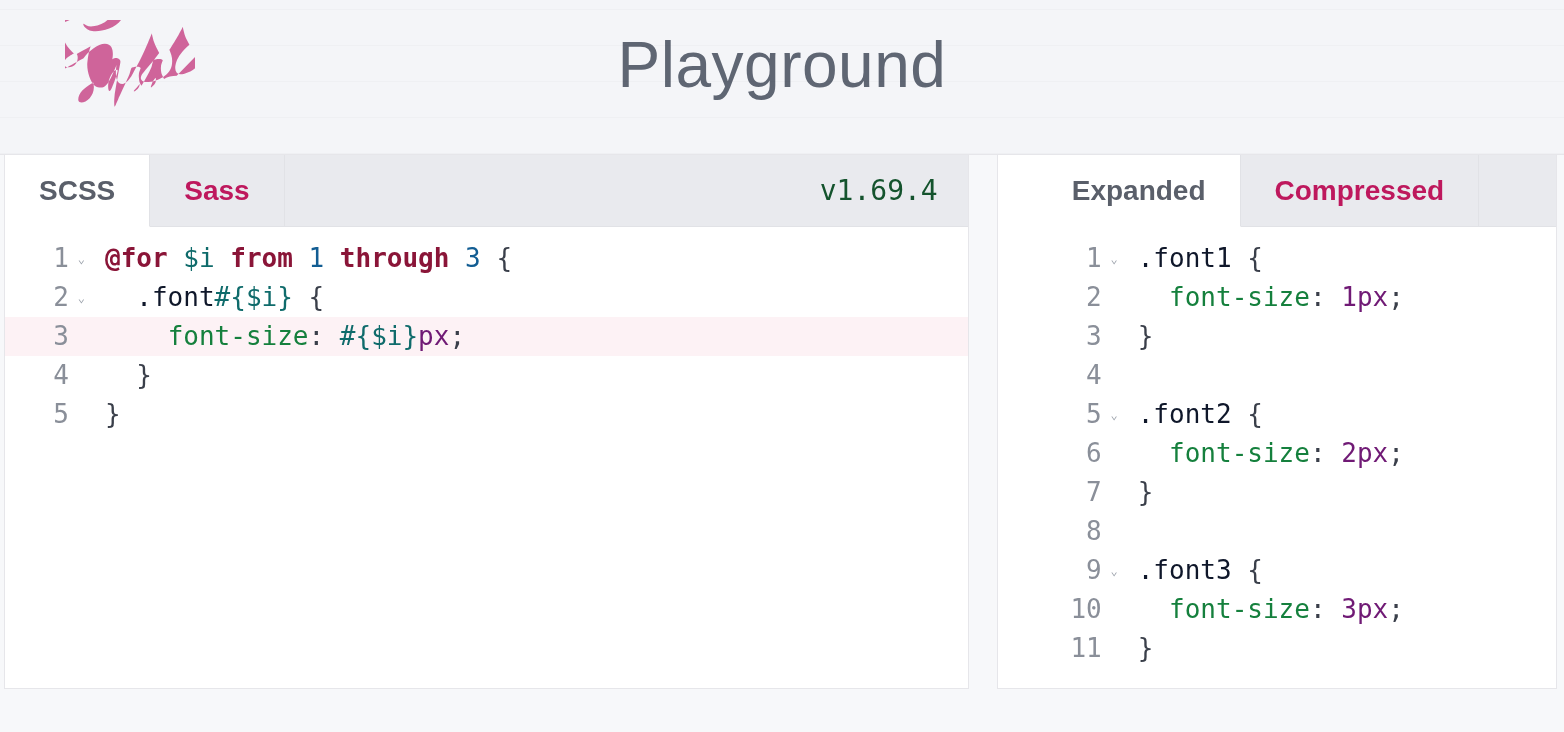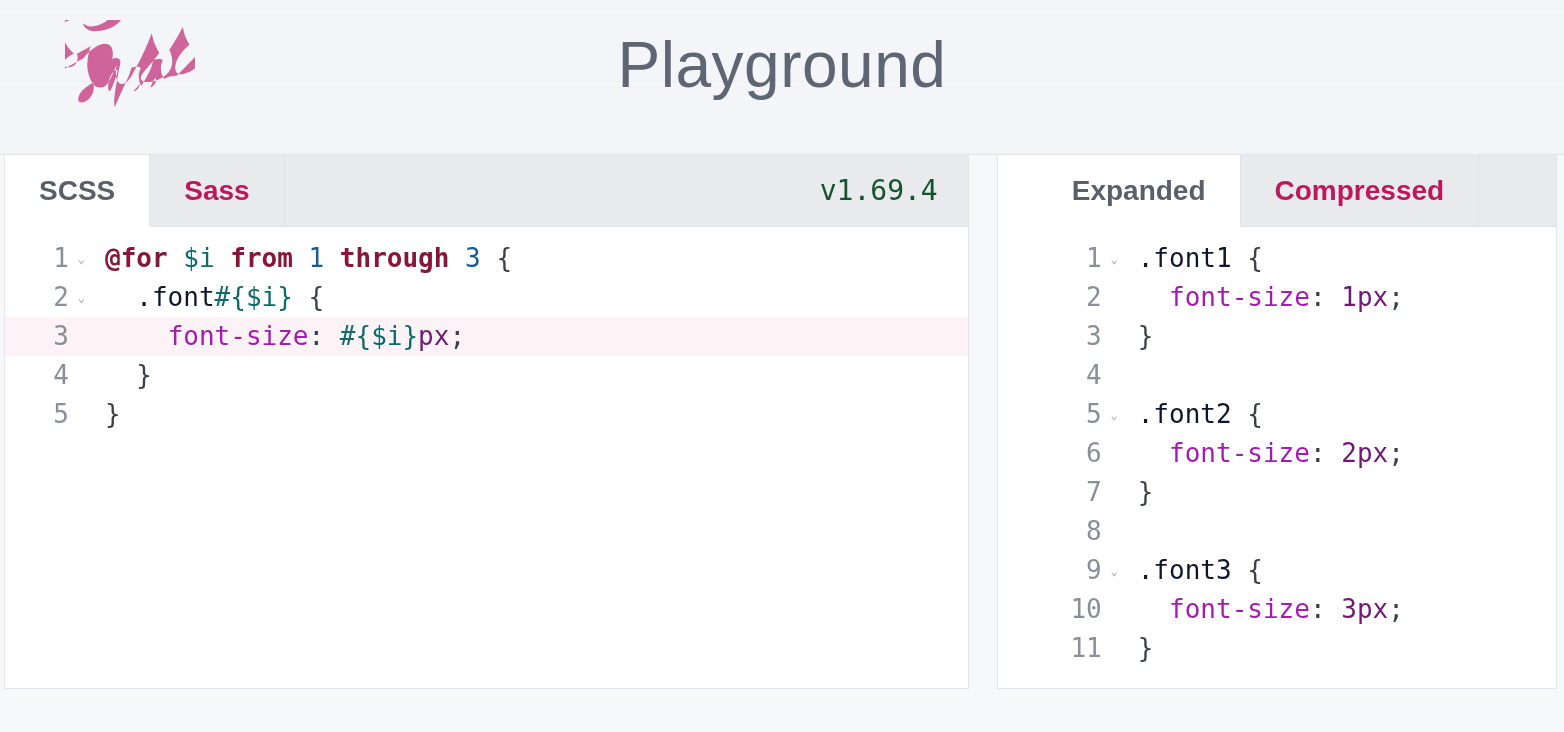--- a/index.html
+++ b/index.html
@@ -123,21 +123,21 @@
     top: 14px;
     line-height: 1;
   }
   .content { padding-left: 30px; flex: 1; min-width: 0; }
 
   
   .tok-kw     { color: #8a1538; font-weight: 600; }   
   .tok-var    { color: #0f6b6b; }                     
   .tok-num    { color: #125d93; }                     
   .tok-sel    { color: #0f172a; }                     
-  .tok-prop   { color: #a21caf; }                     
+  .tok-prop   { color: #15803d; }                     
   .tok-val    { color: #701a75; }                     
   .tok-interp { color: #0f6b6b; }                     
   .tok-punc   { color: #3a3f4a; }                     
   .tok-plain  { color: #3a3f4a; }
 
   
   .logo svg { width: 100%; height: 100%; display: block; }
 </style>
 </head>
 <body>

